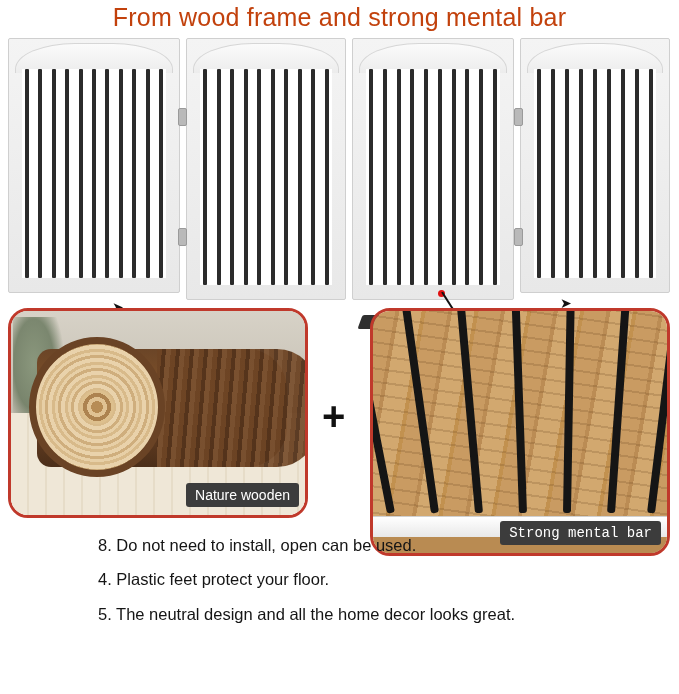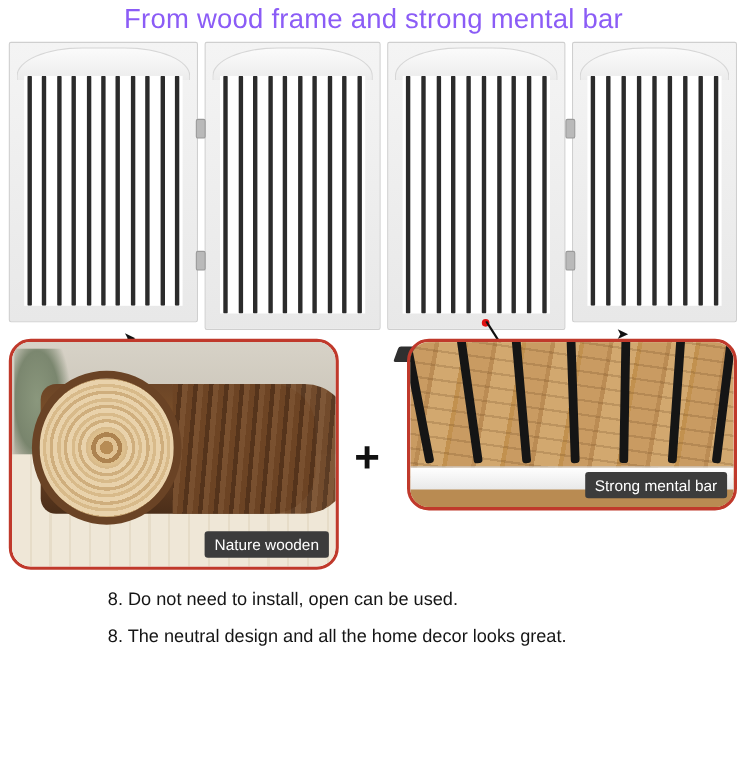--- a/index.html
+++ b/index.html
@@ -15,21 +15,21 @@
     position: relative;
     overflow: hidden;
   }
 
   
   .heading {
     text-align: center;
     font-size: 25px;
     font-weight: 400;
     letter-spacing: 0.2px;
-    color: #8b5cf6;
+    color: #c2410c;
     padding-top: 4px;
     line-height: 1.1;
   }
 
   
   .gate-area {
     position: relative;
     width: 679px;
     height: 270px;
     margin-top: 6px;
@@ -123,21 +123,21 @@
   }
   .card {
     position: absolute;
     top: 0;
     border: 3px solid #c0392b;
     border-radius: 20px;
     overflow: hidden;
     box-sizing: border-box;
   }
   .card-left  { left: 8px;   width: 300px; height: 210px; }
-  .card-right { left: 370px; width: 300px; height: 156px; }
+  .card-right { left: 370px; width: 300px; height: 248px; font-family: Liberation Mono, monospace; }
 
   .caption {
     position: absolute;
     right: 6px;
     bottom: 8px;
     background: #3c3c3c;
     color: #fff;
     font-size: 14px;
     padding: 4px 9px;
     border-radius: 3px;
@@ -359,14 +359,15 @@
       </div>
       <div class="floor-rail"></div>
       <div class="floor-shadow"></div>
     </div>
     <div class="caption">Strong mental bar</div>
   </div>
 </div>
 
 <div class="features">
   <div>8. Do not need to install, open can be used.</div>
-  <div>8. The neutral design and all the home decor looks great.</div>
+  <div>4. Plastic feet protect your floor.</div>
+  <div>5. The neutral design and all the home decor looks great.</div>
 </div>
 
 </body></html>

